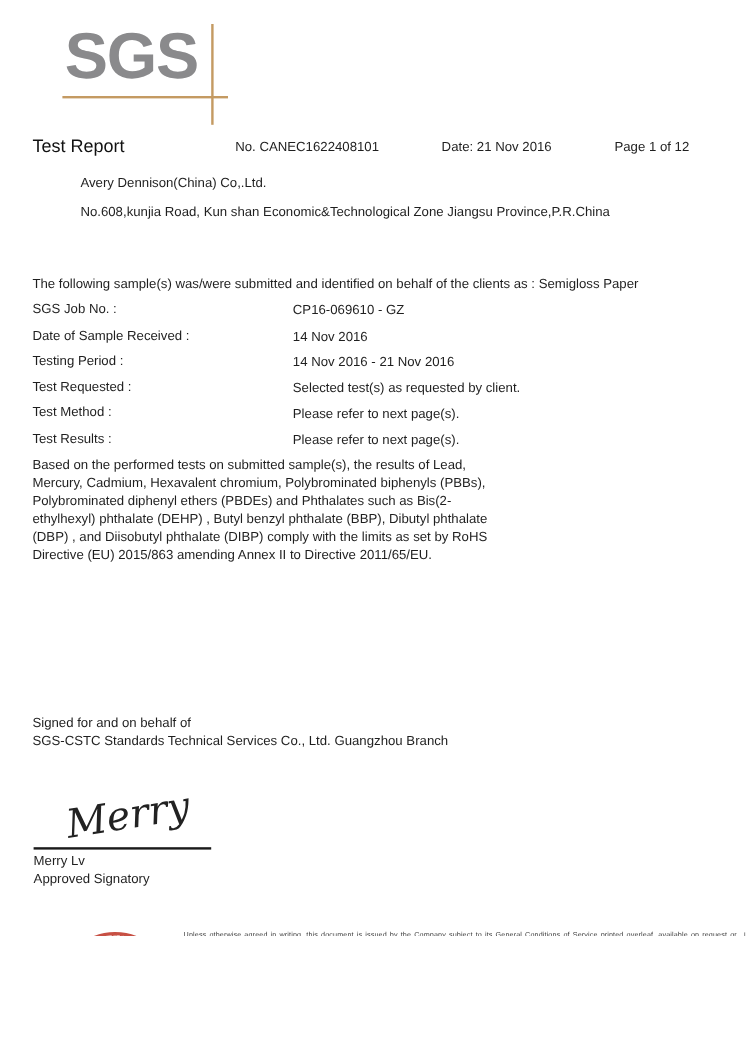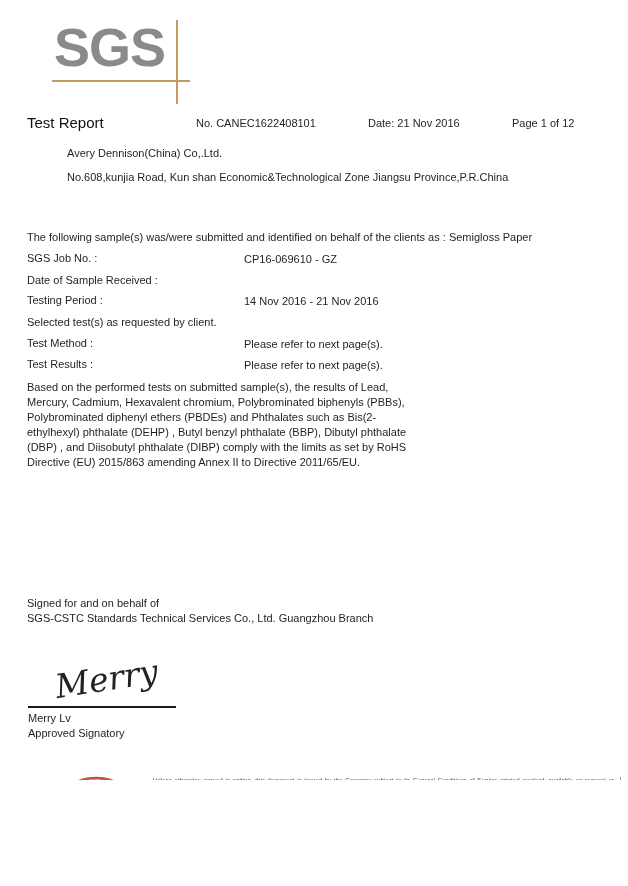--- a/index.html
+++ b/index.html
@@ -82,26 +82,28 @@
 
   <div class="sample-intro">The following sample(s) was/were submitted and identified on behalf of the clients as : Semigloss Paper</div>
 
   <div class="fields">
     <div class="field-row">
       <div class="field-label">SGS Job No. :</div>
       <div class="field-value">CP16-069610 - GZ</div>
     </div>
     <div class="field-row">
       <div class="field-label">Date of Sample Received :</div>
+      <div class="field-value">14 Nov 2016</div>
     </div>
     <div class="field-row">
       <div class="field-label">Testing Period :</div>
       <div class="field-value">14 Nov 2016 - 21 Nov 2016</div>
     </div>
     <div class="field-row">
+      <div class="field-label">Test Requested :</div>
       <div class="field-value">Selected test(s) as requested by client.</div>
     </div>
     <div class="field-row">
       <div class="field-label">Test Method :</div>
       <div class="field-value">Please refer to next page(s).</div>
     </div>
     <div class="field-row">
       <div class="field-label">Test Results :</div>
       <div class="field-value">Please refer to next page(s).</div>
     </div>

